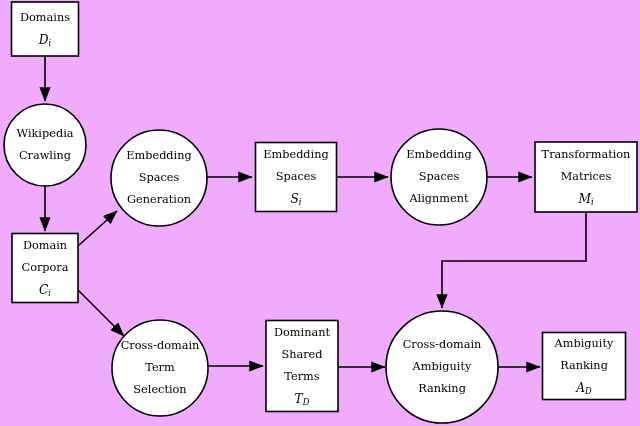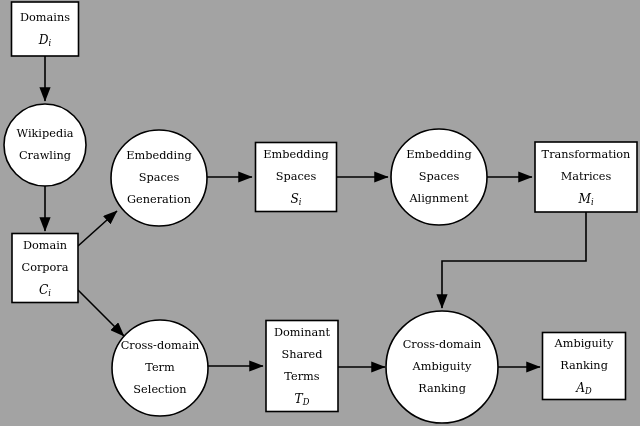--- a/index.html
+++ b/index.html
@@ -4,21 +4,21 @@
 <style>
   html, body {
     margin: 0;
     padding: 0;
     background: #ffffff;
   }
   #diagram-root {
     position: relative;
     width: 640px;
     height: 426px;
-    background: #a3a3a3;
+    background: #f0abfc;
     font-family: "DejaVu Serif", "Liberation Serif", serif;
     overflow: hidden;
   }
   svg.flow {
     display: block;
     width: 640px;
     height: 426px;
   }
   .node-shape {
     fill: #ffffff;

